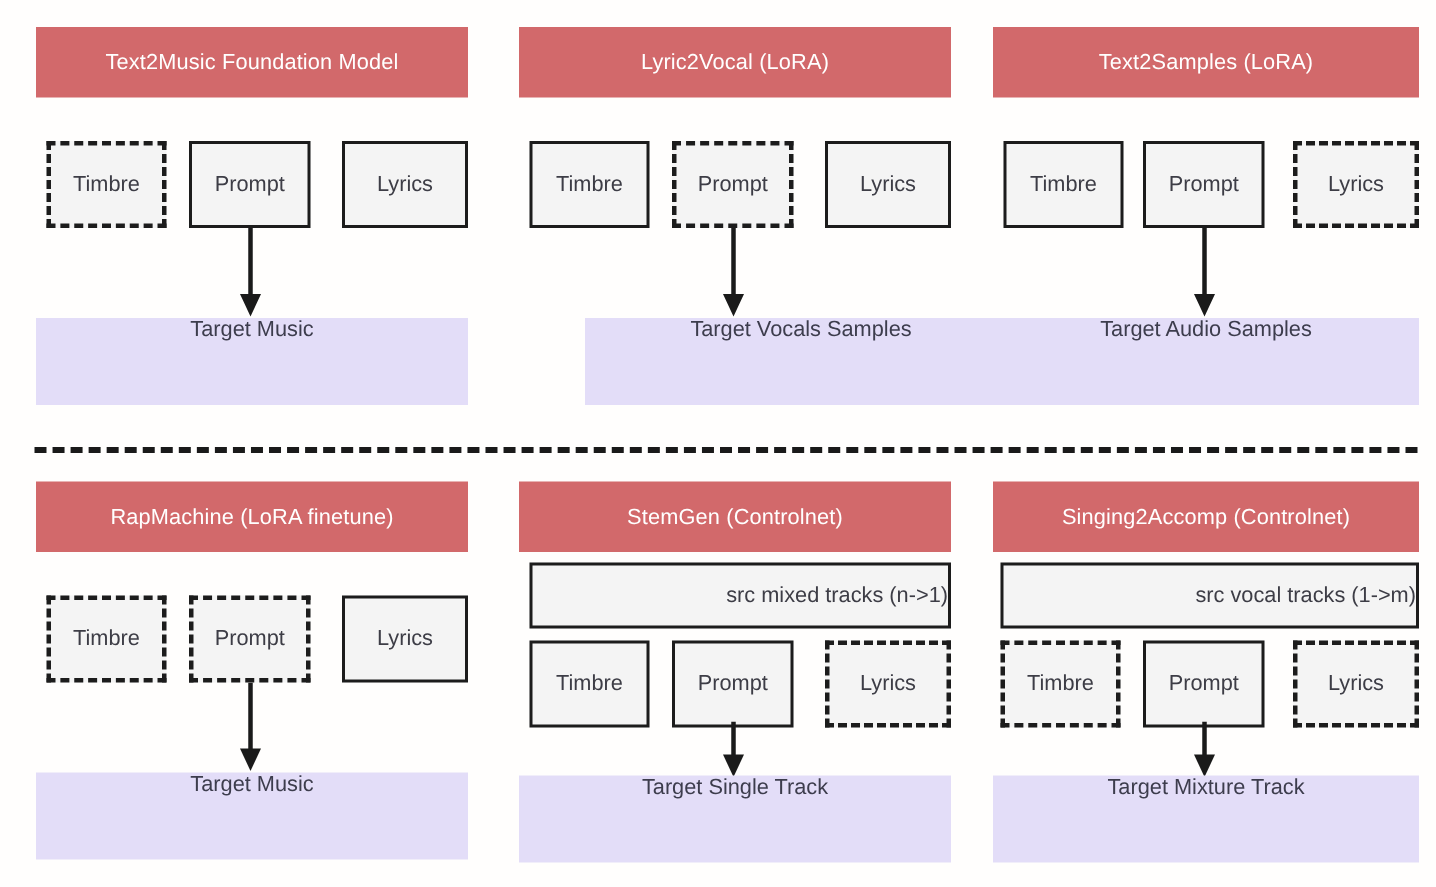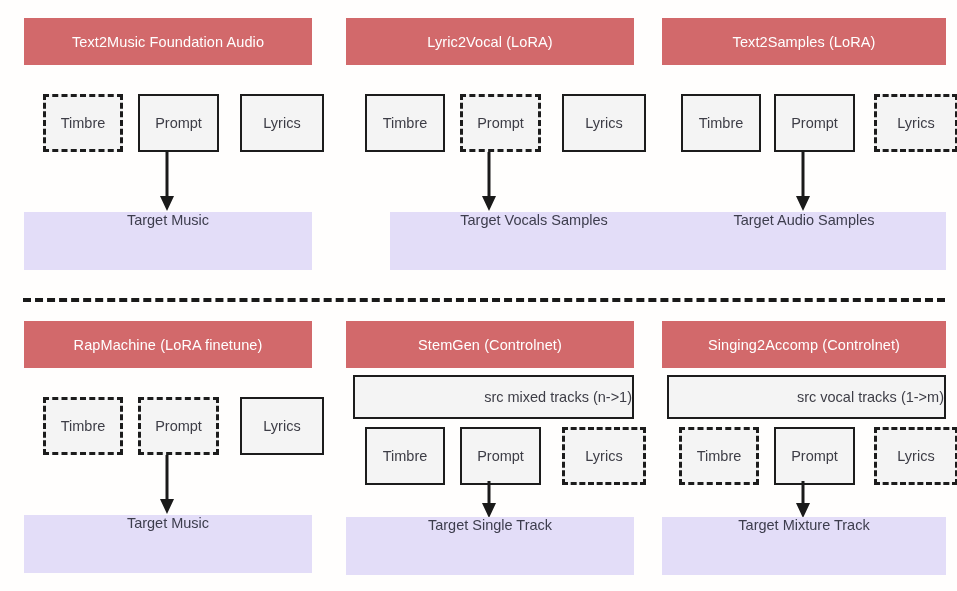--- a/index.html
+++ b/index.html
@@ -64,21 +64,21 @@
     align-items: center;
     justify-content: flex-end;
     color: #3d3d46;
     font-size: 14.5px;
     white-space: nowrap;
   }
 
   
   .slot-row {
     position: absolute;
-    left: 12px;
+    left: 0;
     width: 100%;
     height: 58px;
     text-align: center;
   }
   .slot {
     position: absolute;
     box-sizing: border-box;
     top: 0;
     height: 58px;
     background: #f4f4f4;
@@ -120,21 +120,21 @@
   }
 </style>
 </head>
 <body>
 
 <div id="canvas">
 
   <div class="row-divider"></div>
 
   <div class="panel" style="left:24px; top:18px; width:288px; height:252px;">
-    <div class="panel-header">Text2Music Foundation Audio</div>
+    <div class="panel-header">Text2Music Foundation Model</div>
 
     <div class="slot-row" style="top:76px;">
       <div class="slot dashed" style="left:7px; width:80px;">
         <span>Timbre</span>
       </div>
       <div class="slot solid" style="left:102px; width:81px;">
         <span>Prompt</span>
       </div>
       <div class="slot solid" style="left:204px; width:84px;">
         <span>Lyrics</span>

